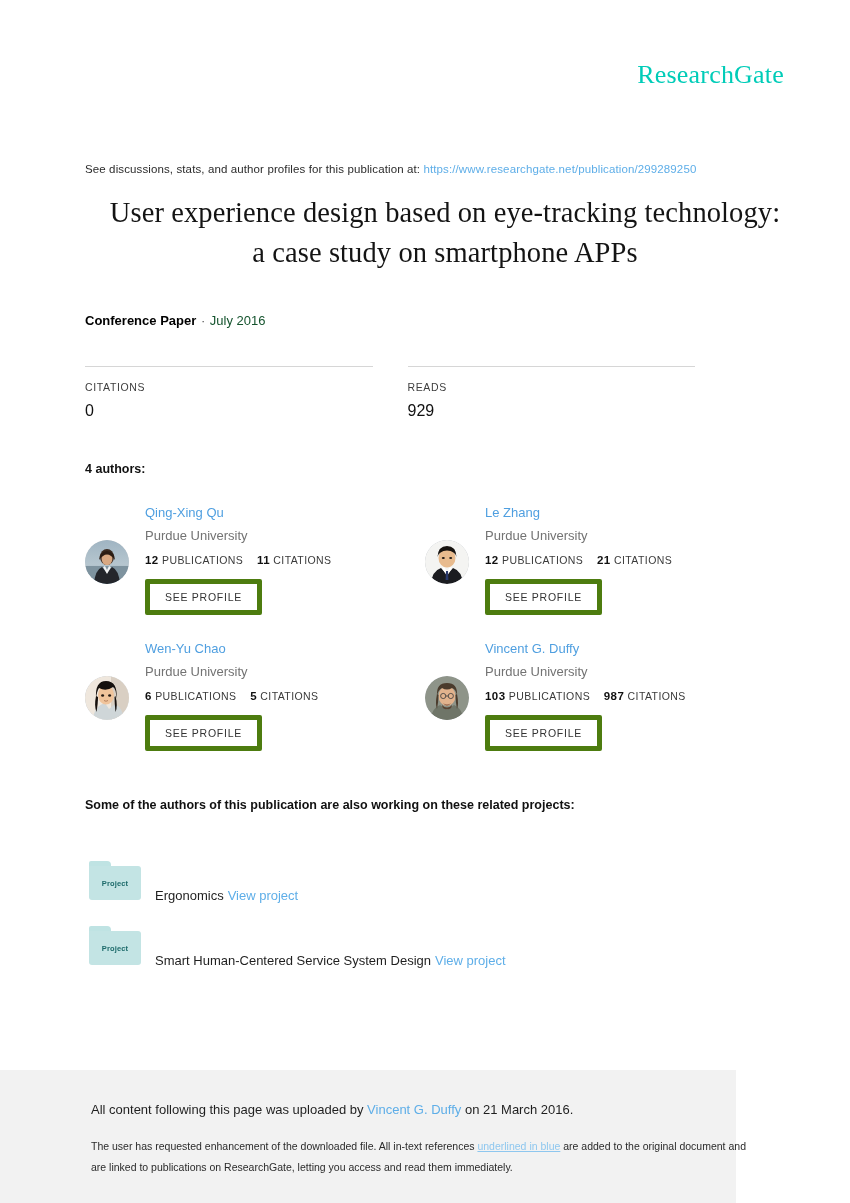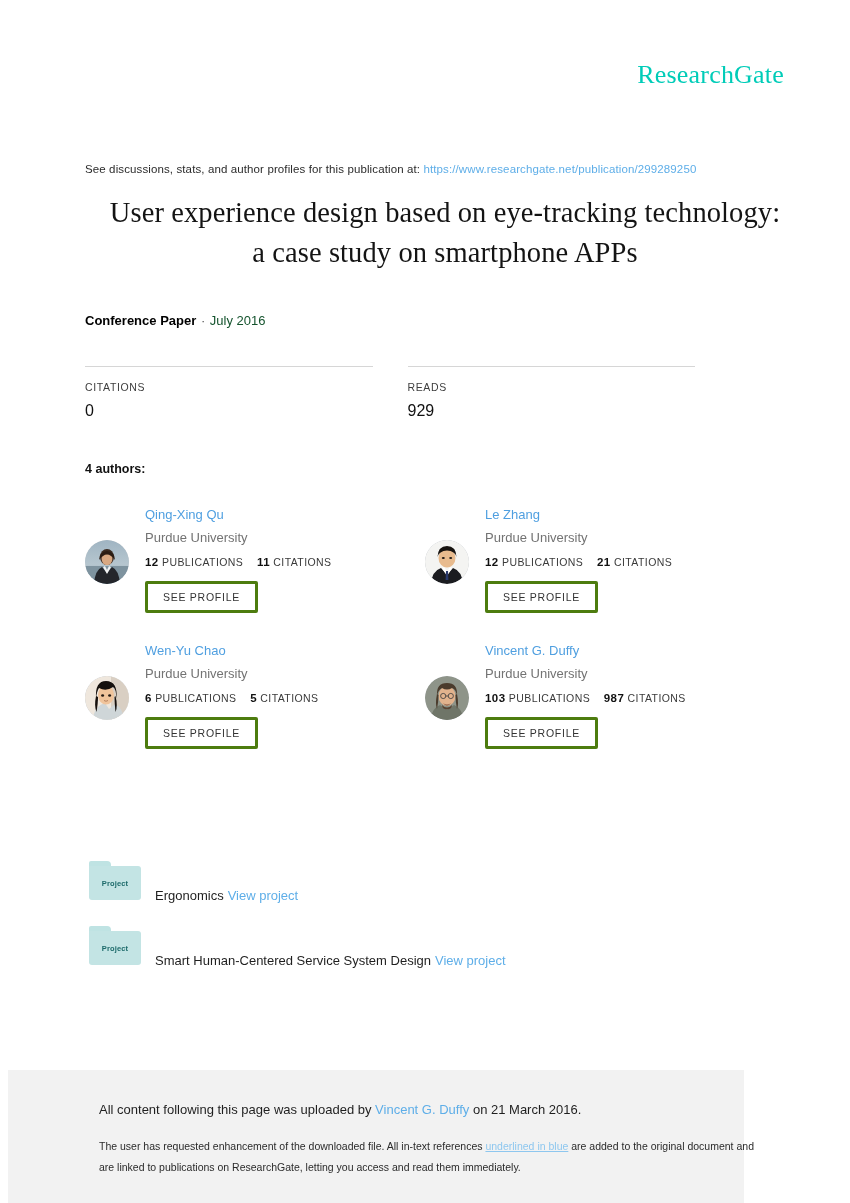--- a/index.html
+++ b/index.html
@@ -179,21 +179,21 @@
     white-space: nowrap;
   }
   .author-stats b {
     font-size: 11.5px;
     color: #111;
     font-weight: bold;
   }
   .author-stats .gap { display: inline-block; width: 7px; }
   .see-profile {
     display: inline-block;
-    border: 3px solid #4d7c0f;
+    border: 5px solid #4d7c0f;
     background: #ffffff;
     color: #333333;
     font-size: 10.5px;
     letter-spacing: 0.07em;
     padding: 8px 15px 7px 15px;
     border-radius: 2px;
     cursor: pointer;
     font-family: "Liberation Sans", sans-serif;
     line-height: 1;
   }
@@ -258,21 +258,21 @@
   }
   .project-link {
     color: #5eaee8;
     cursor: pointer;
     margin-left: 4px;
   }
 
   
   .footer {
     position: absolute;
-    left: 8px;
+    left: 0;
     top: 1070px;
     width: 736px;
     height: 133px;
     background: #f2f2f2;
   }
   .footer-main {
     position: absolute;
     top: 32px;
     left: 91px;
     font-size: 13px;
@@ -474,20 +474,21 @@
           <span class="gap"></span>
           <b>987</b>
           <span>CITATIONS</span>
         </div>
         <div class="see-profile">SEE PROFILE</div>
       </div>
     </div>
 
   </div>
 
+  <div class="projects-heading">Some of the authors of this publication are also working on these related projects:</div>
 
   <div class="projects-list">
     <div class="project-row">
       <div class="folder-icon">
         <div class="folder-tab"></div>
         <div class="folder-body">
           <span class="folder-label">Project</span>
         </div>
       </div>
       <div class="project-text">

